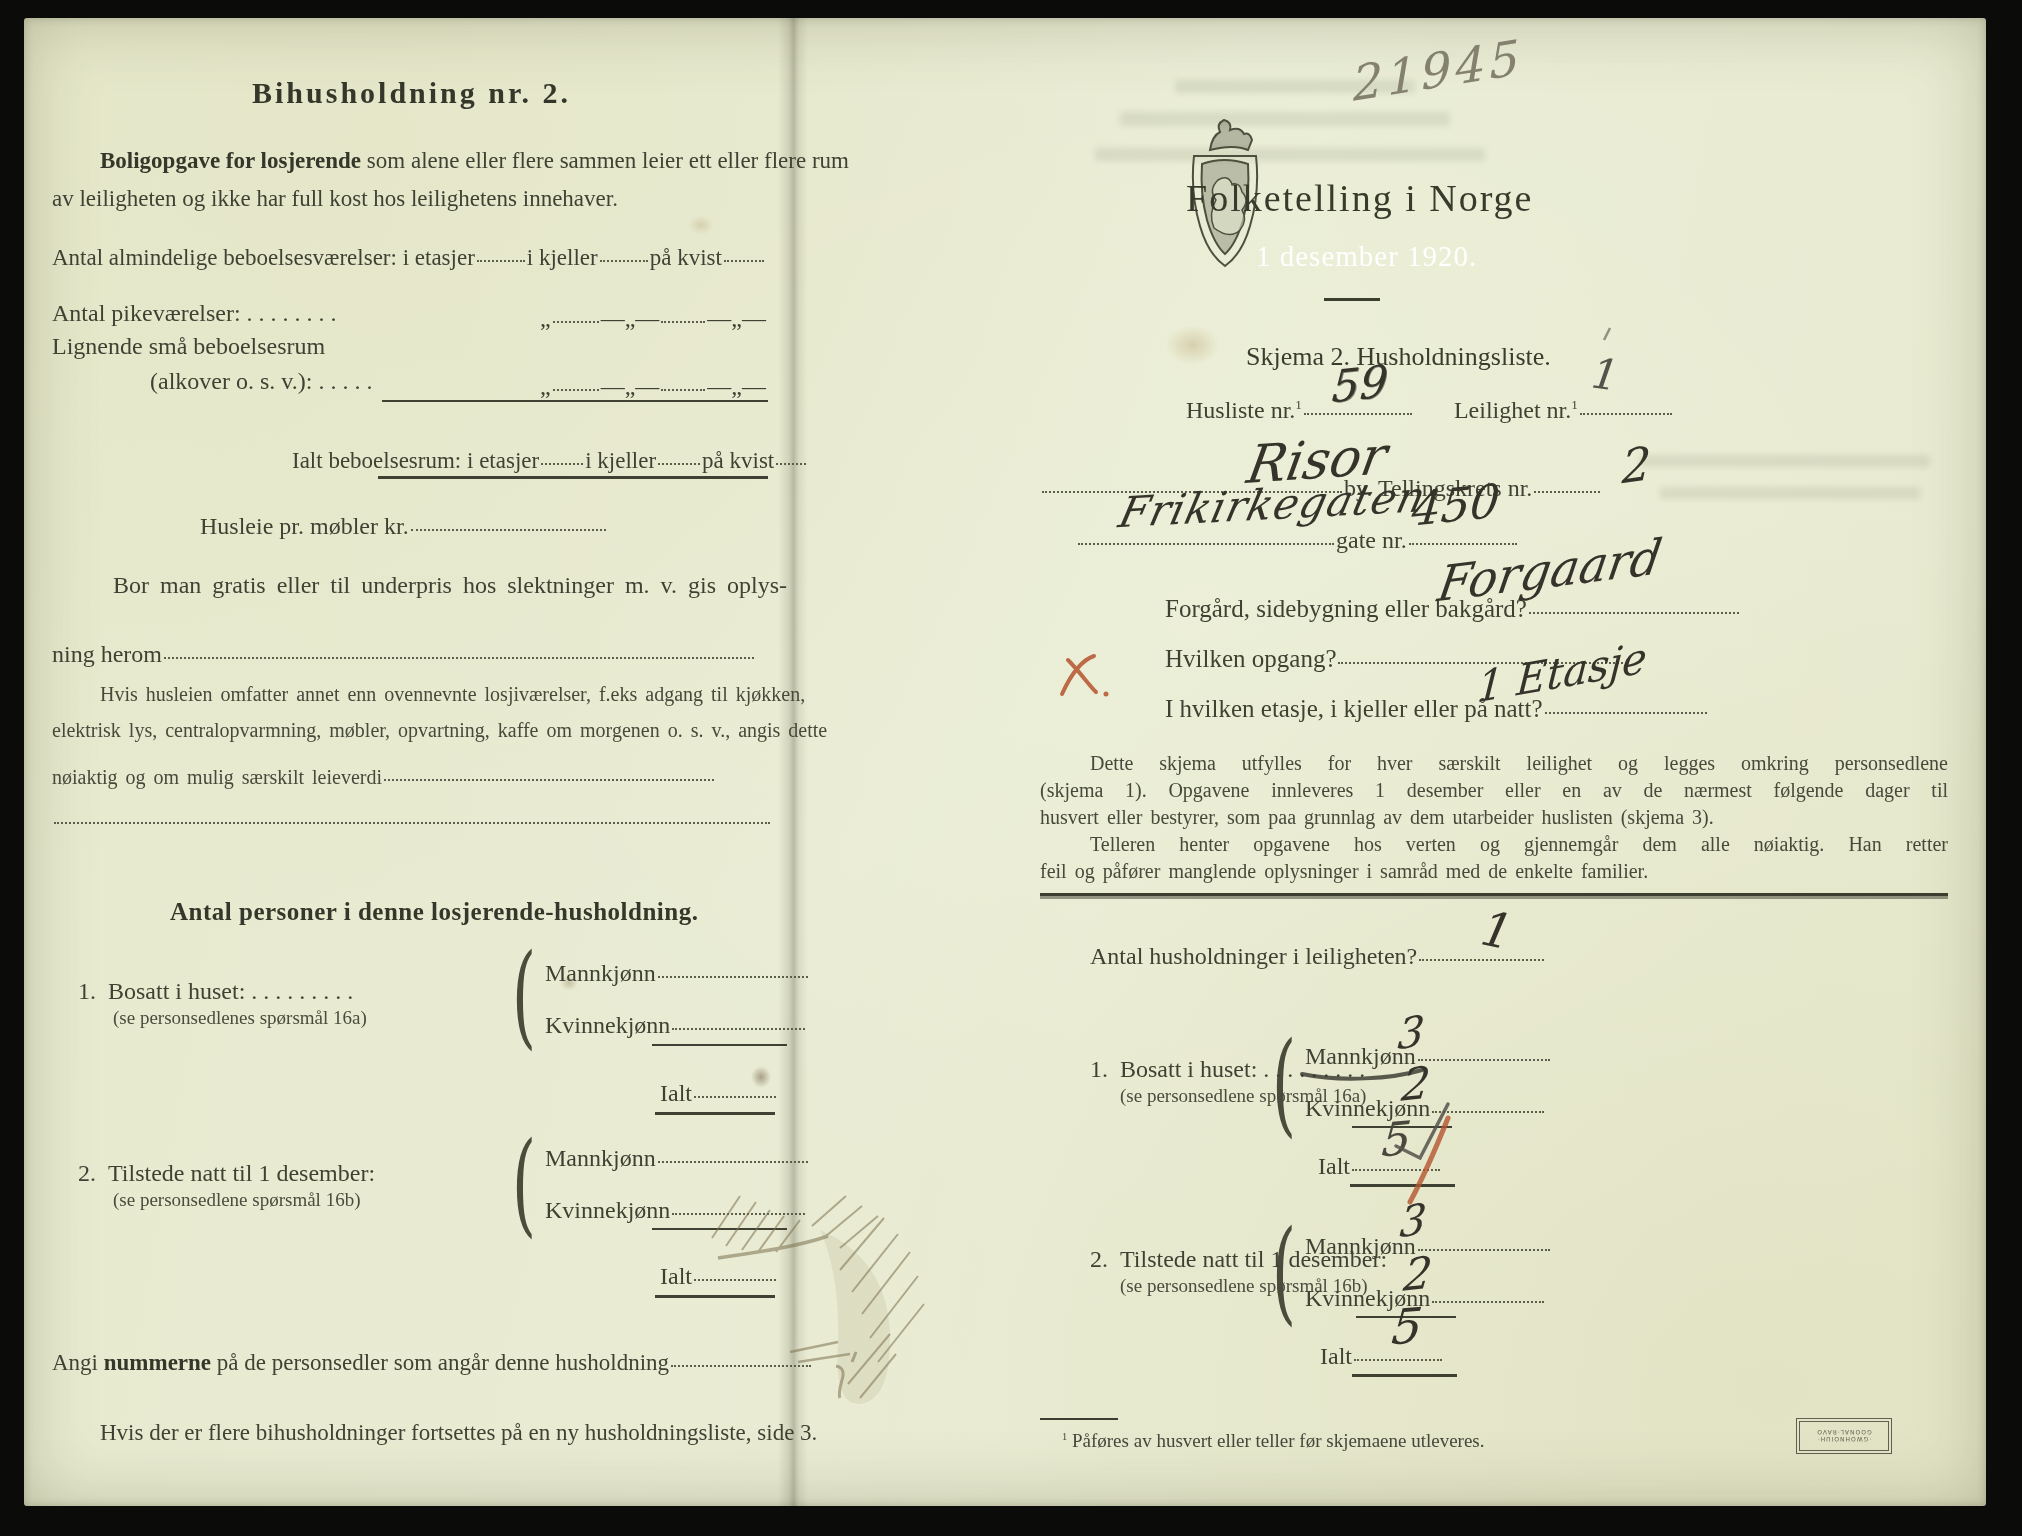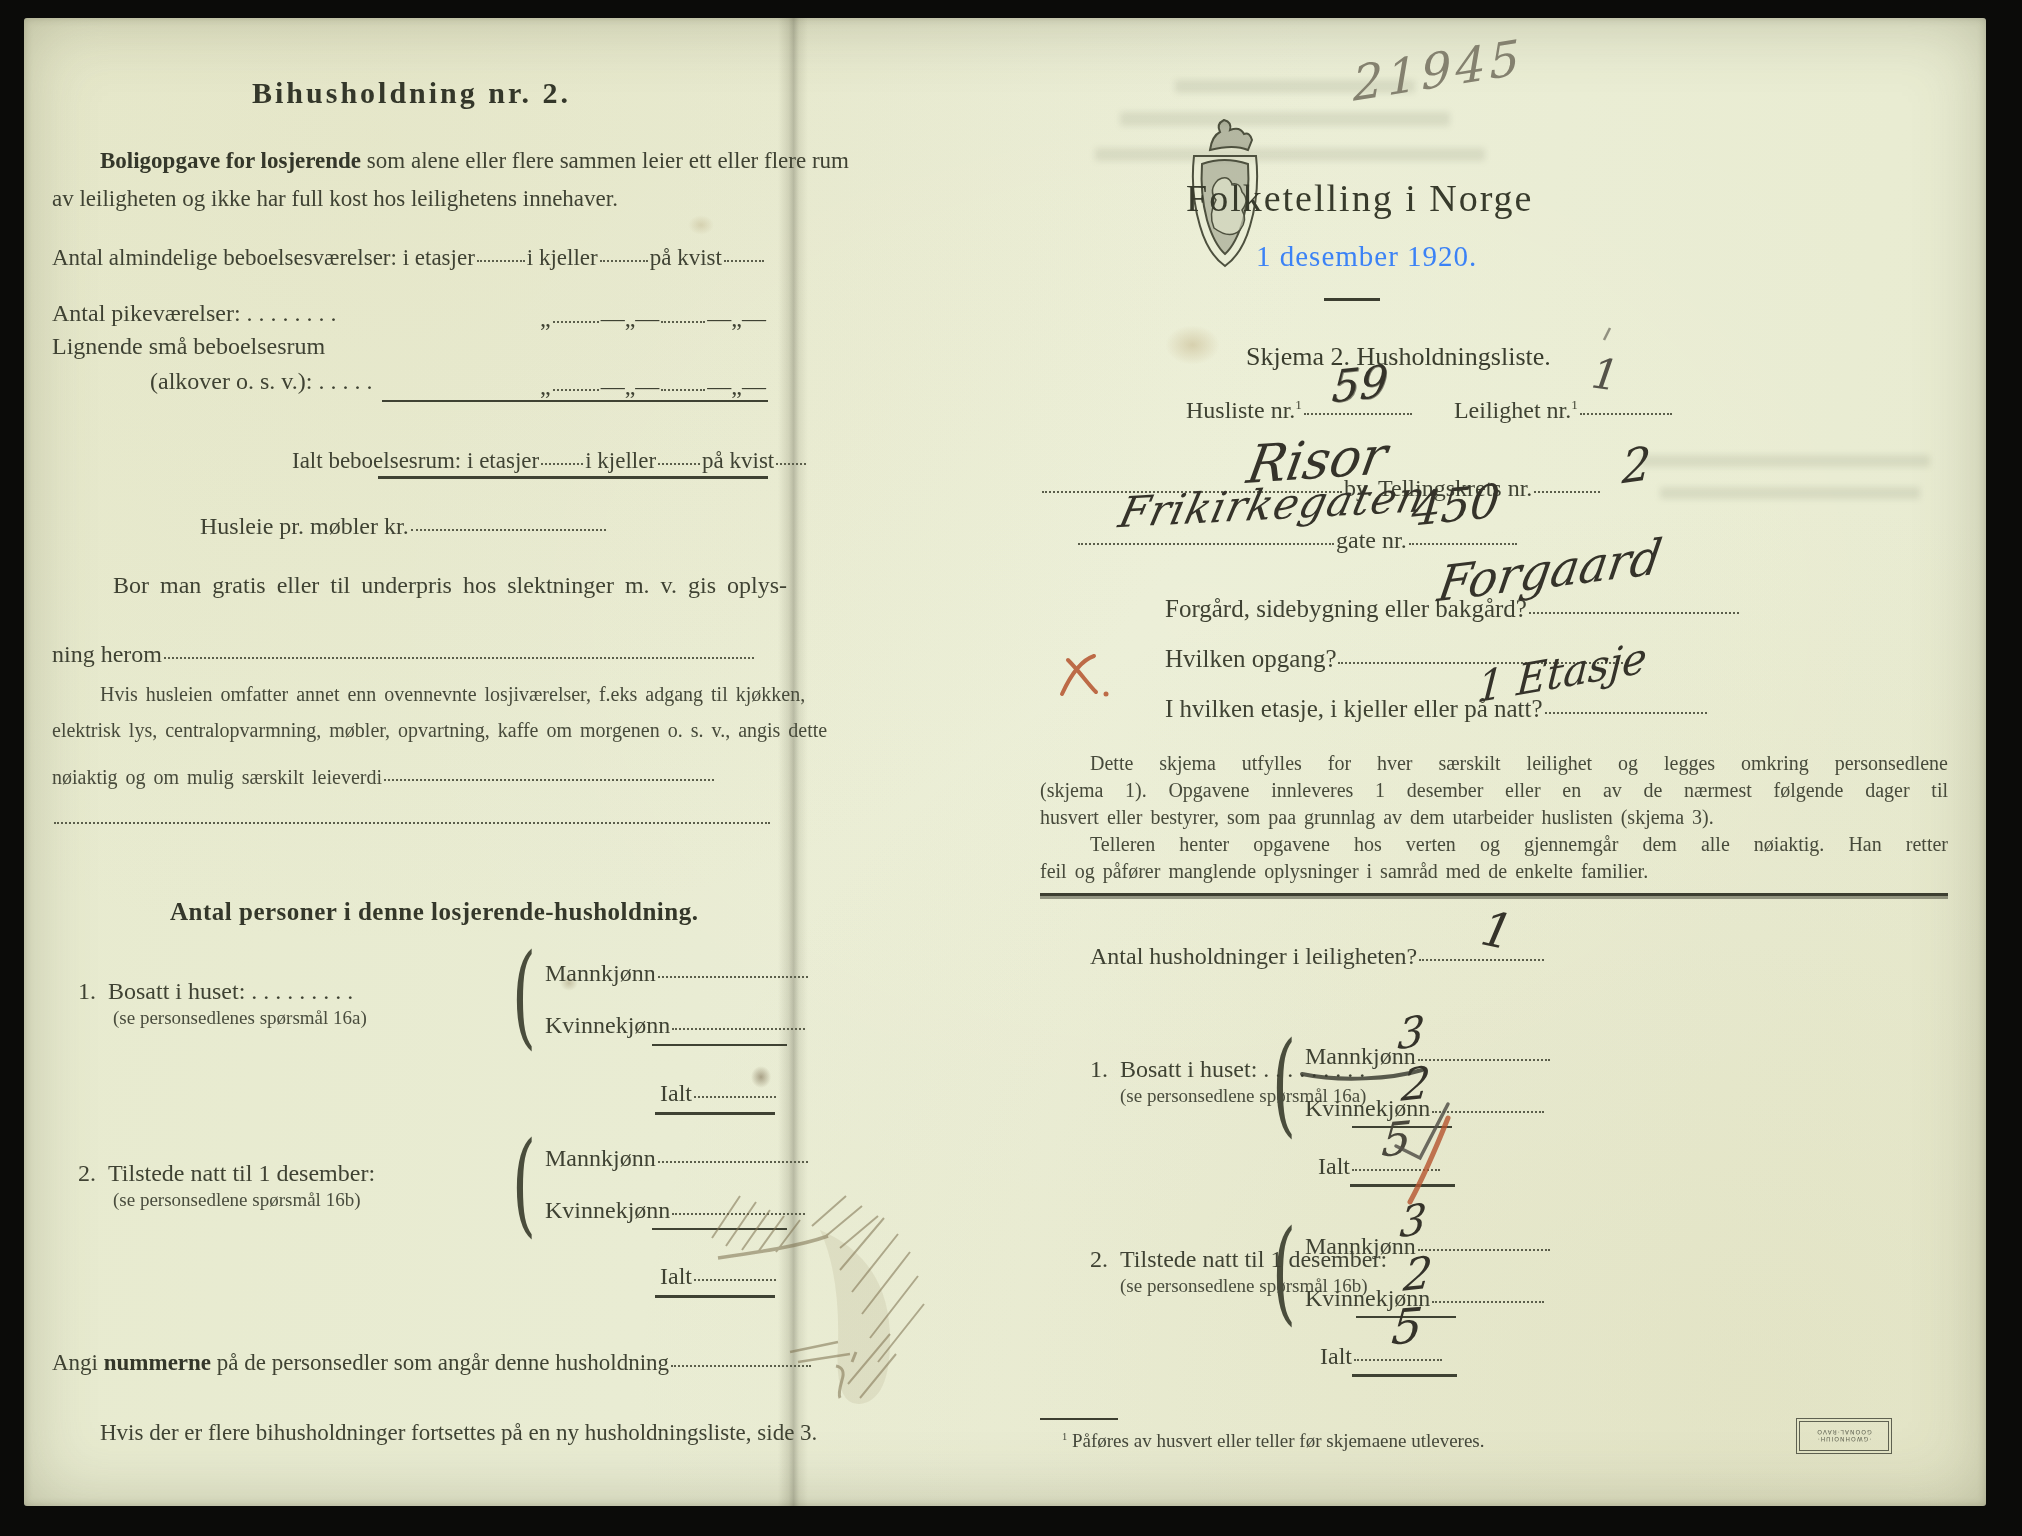--- a/index.html
+++ b/index.html
@@ -152,21 +152,21 @@
   <svg class="overlay" style="left:1172px;top:108px;" width="110" height="175" viewBox="0 0 110 175">
     <g stroke="#4d503e" fill="none" stroke-width="2">
       <path d="M38 42 q2 -14 10 -18 q-4 -8 4 -12 q8 2 6 10 q10 -4 14 4 q6 -2 8 6 l-4 10 q-14 -6 -38 0z" fill="rgba(77,80,62,.35)"></path>
       <path d="M22 48 h62 q4 36 -6 70 q-8 28 -25 40 q-17 -12 -25 -40 q-10 -34 -6 -70z" fill="rgba(230,233,210,.2)"></path>
       <path d="M30 56 q22 -8 46 0 q2 30 -5 56 q-7 24 -18 34 q-11 -10 -18 -34 q-7 -26 -5 -56z" fill="rgba(77,80,62,.30)"></path>
       <path d="M42 120 q-6 -14 2 -28 q-8 -10 2 -20 q10 -6 14 4 q8 -2 10 8 q8 8 0 18 q6 10 -2 20 q-10 10 -26 -2z" fill="rgba(233,236,211,.55)" stroke-width="1.5"></path>
     </g>
   </svg>
 
   <div class="t" style="left:1186px;top:176px;font-size:38px;letter-spacing:2px;color:#383b2c;">Folketelling i Norge</div>
-  <div class="t" style="left:1256px;top:240px;font-size:29px;letter-spacing:1px;color:#3b82f6;">1 desember 1920.</div>
+  <div class="t" style="left:1256px;top:240px;font-size:29px;letter-spacing:1px;color:#ffffff;">1 desember 1920.</div>
   <div class="rule" style="left:1324px;top:298px;width:56px;height:3px;"></div>
 
   <div class="t" style="left:1246px;top:342px;font-size:26px;color:#3a3d2e;">Skjema 2.  Husholdningsliste.</div>
 
   <div class="t body24" style="left:1186px;top:392px;">
     <span>Husliste nr.</span><sup>1</sup><span class="dots" style="width:108px;"></span>
     <span style="display:inline-block;width:28px;"></span>
     <span>Leilighet nr.</span><sup>1</sup><span class="dots" style="width:92px;"></span>
   </div>
   <div class="hw" style="left:1332px;top:358px;font-size:44px;transform:rotate(-6deg) skewX(-10deg);text-shadow:1px 1px 0 rgba(40,38,30,.55);">59</div>

